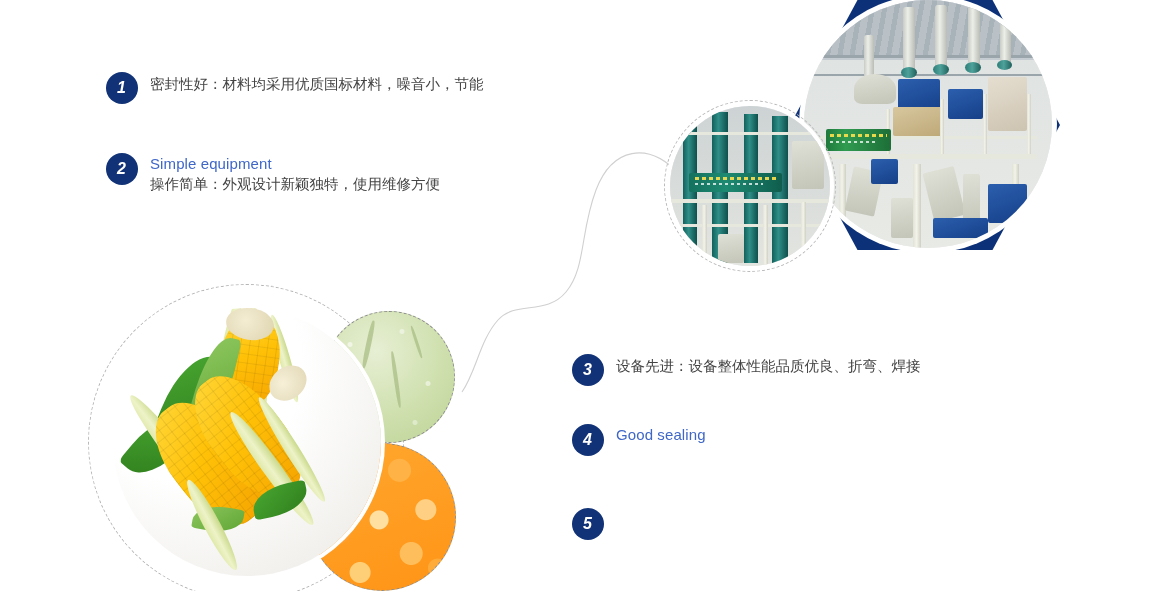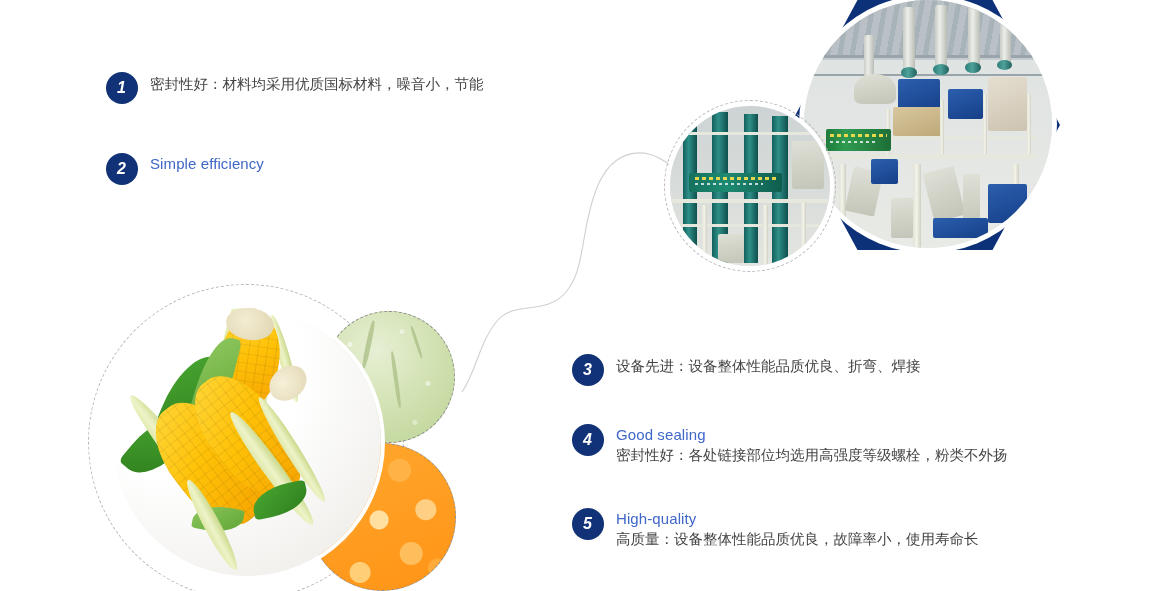--- a/index.html
+++ b/index.html
@@ -437,40 +437,36 @@
   <div class="feature" id="feature-1">
     <div class="badge">1</div>
     <div class="feat-text">
       <div class="feat-desc">密封性好：材料均采用优质国标材料，噪音小，节能</div>
     </div>
   </div>
 
   <div class="feature" id="feature-2">
     <div class="badge">2</div>
     <div class="feat-text">
-      <div class="feat-title">Simple efficiency</div>
+      <div class="feat-title">Simple equipment</div>
+      <div class="feat-desc">操作简单：外观设计新颖独特，使用维修方便</div>
     </div>
   </div>
 
   <div class="feature" id="feature-3">
     <div class="badge">3</div>
     <div class="feat-text">
       <div class="feat-desc">设备先进：设备整体性能品质优良、折弯、焊接</div>
     </div>
   </div>
 
   <div class="feature" id="feature-4">
     <div class="badge">4</div>
     <div class="feat-text">
       <div class="feat-title">Good sealing</div>
-      <div class="feat-desc">密封性好：各处链接部位均选用高强度等级螺栓，粉类不外扬</div>
     </div>
   </div>
 
   <div class="feature" id="feature-5">
     <div class="badge">5</div>
-    <div class="feat-text">
-      <div class="feat-title">High-quality</div>
-      <div class="feat-desc">高质量：设备整体性能品质优良，故障率小，使用寿命长</div>
-    </div>
   </div>
 
 </div>
 
 </body></html>

